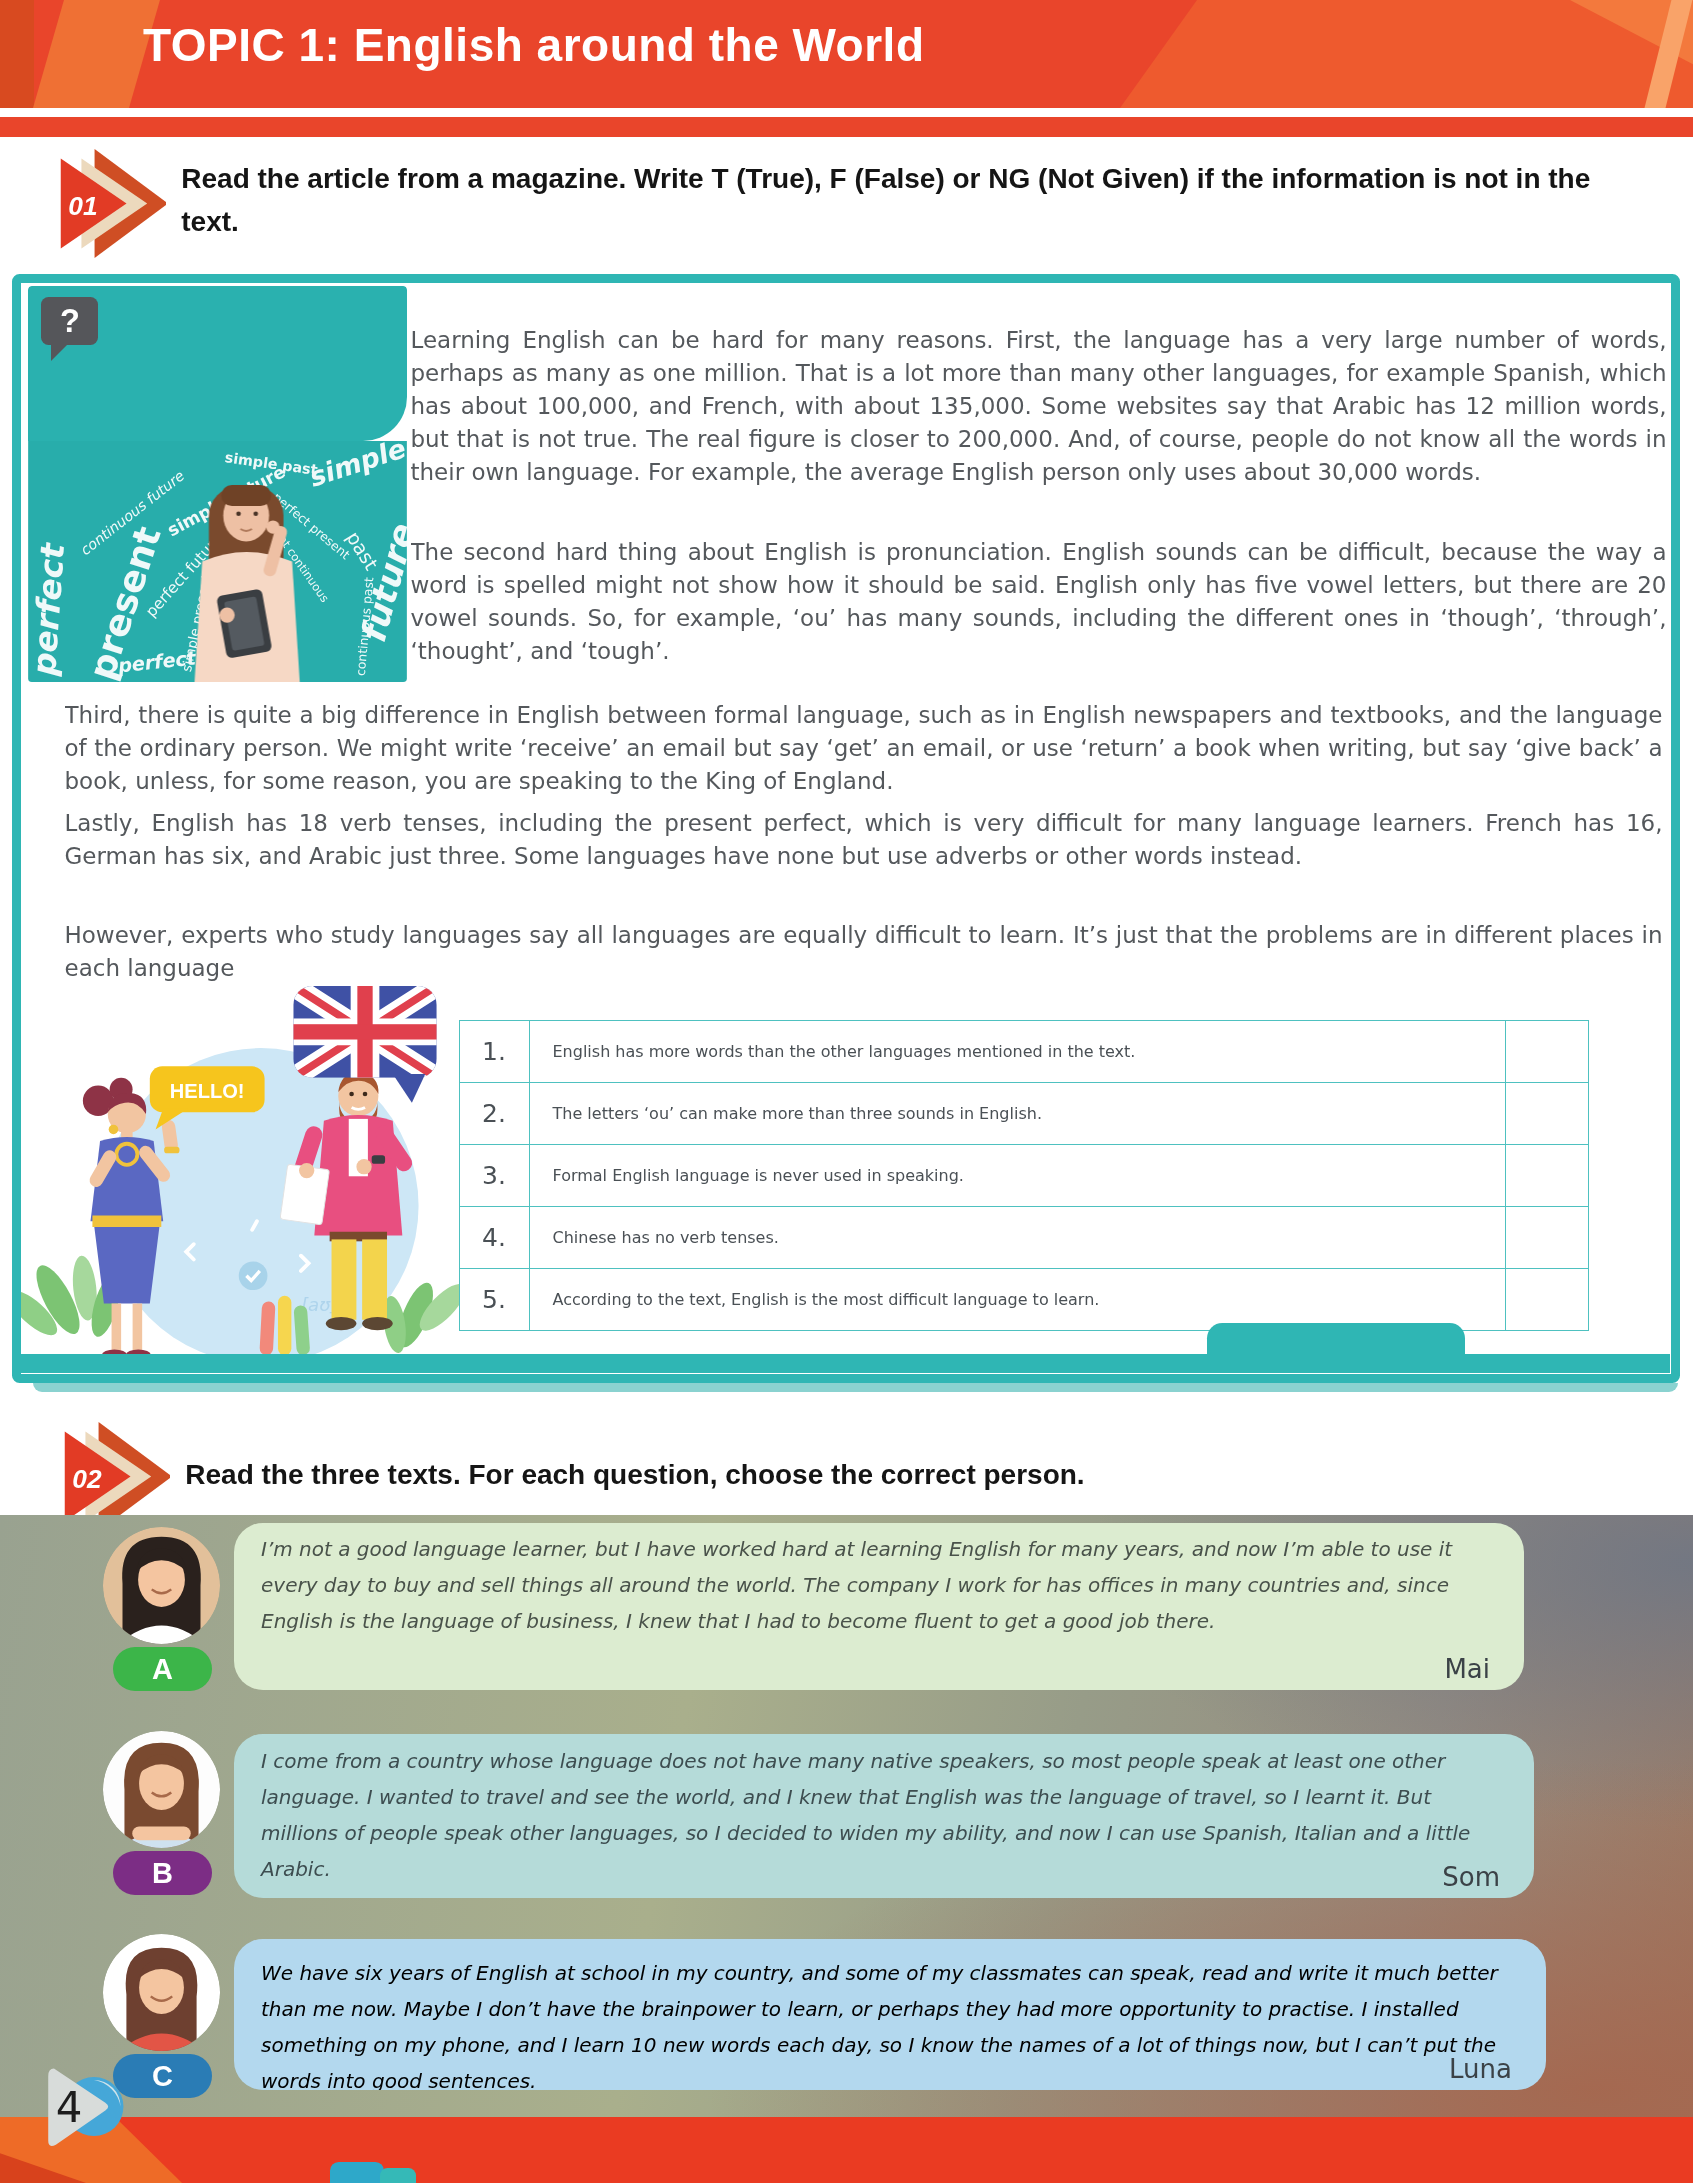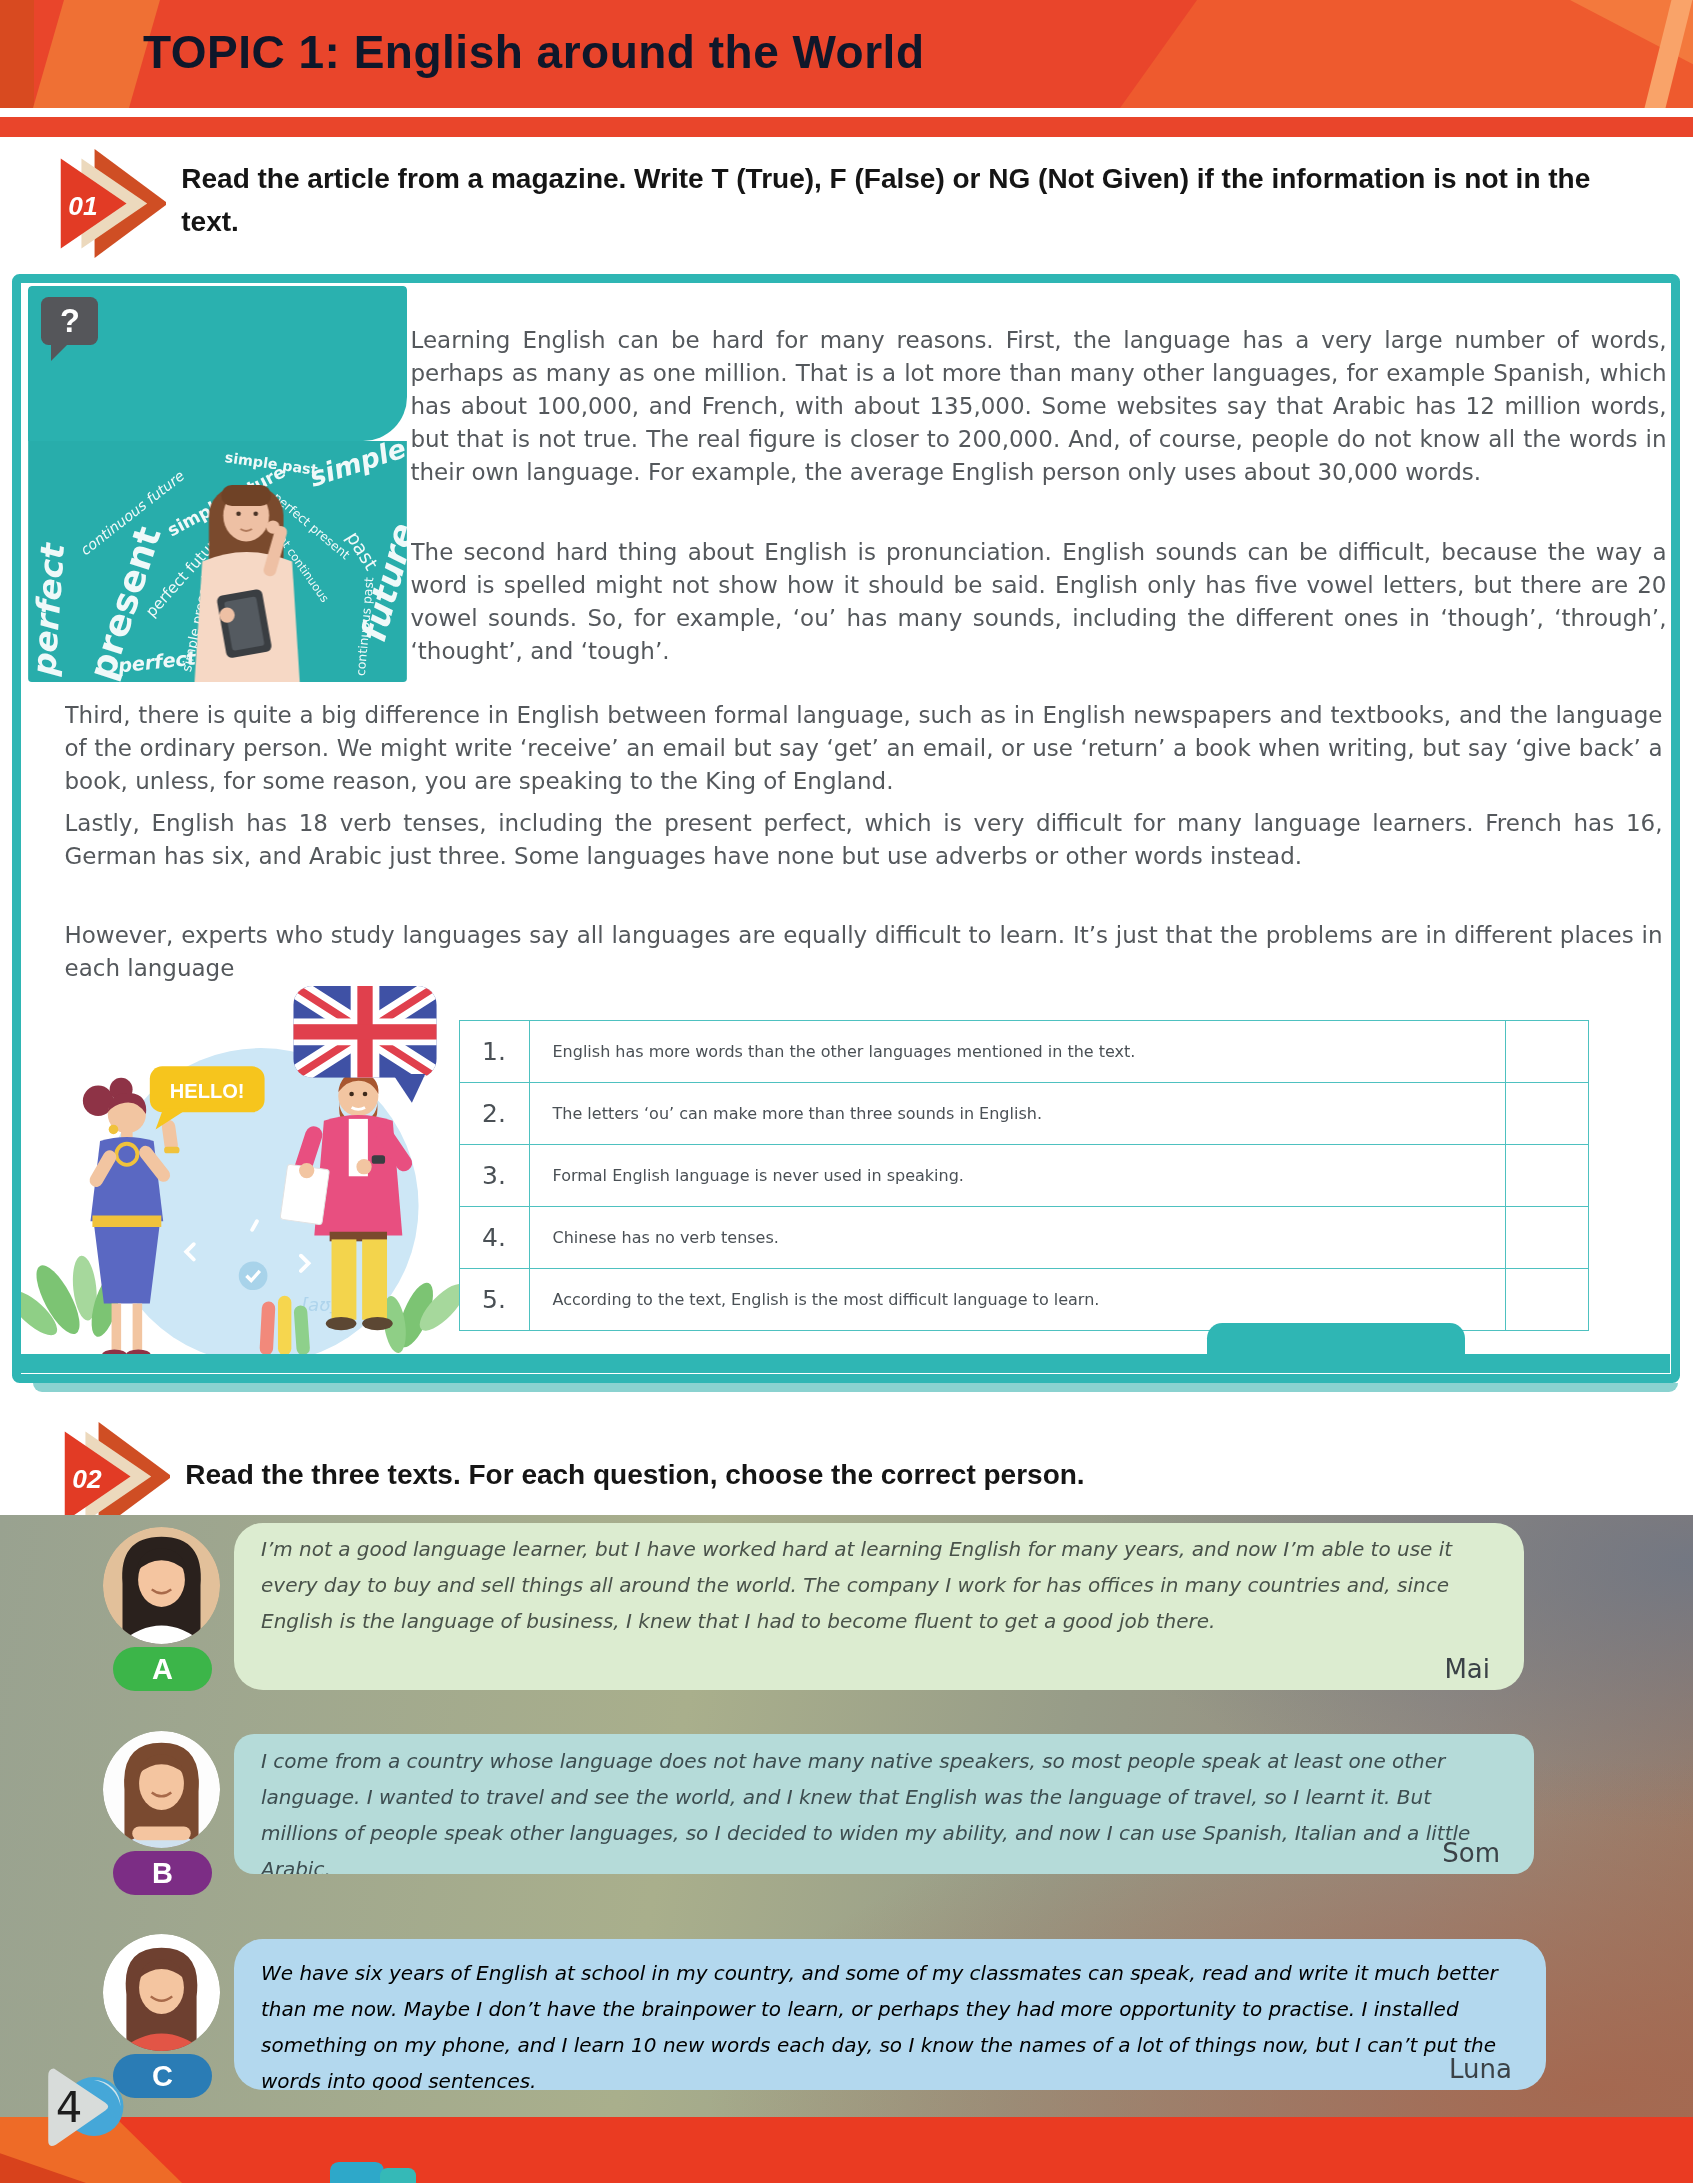--- a/index.html
+++ b/index.html
@@ -9,21 +9,21 @@
   
   .header {position:absolute; left:0; top:0; width:1694px; height:108px; background:#e9452b; overflow:hidden;}
   .hs1 {position:absolute; left:0; top:0; width:34px; height:108px; background:#d84a20;}
   .hs2 {position:absolute; left:32.5px; top:0; width:96px; height:108px; background:#ef7034;
         transform:skewX(-16deg); transform-origin:bottom left;}
   .hs3 {position:absolute; right:0; top:0; width:612px; height:108px; background:#ee5a2e;
         clip-path:polygon(115px 0, 100% 0, 100% 100%, 38px 100%);}
   .hs4 {position:absolute; right:0; top:0; width:287px; height:108px; background:#f3793d;
         clip-path:polygon(163px 0, 100% 0, 100% 60%);}
   .hs5 {position:absolute; right:15.3px; top:0; width:21px; height:108px; background:#f9a369; transform:skewX(-14deg);}
-  .header-title {position:absolute; left:143px; top:25px; font-size:46px; font-weight:bold; color:#0f172a; letter-spacing:0.5px;}
+  .header-title {position:absolute; left:143px; top:18px; font-size:46px; font-weight:bold; color:#ffffff; letter-spacing:0.5px;}
   .header-gap  {position:absolute; left:0; top:108px; width:1694px; height:8.6px; background:#ffffff;}
   .header-band {position:absolute; left:0; top:117px; width:1694px; height:20px; background:#e9452b;}
 
   
   .ex-row {position:absolute; display:flex;}
   .ex1 {left:57px; top:149px;}
   .ex2 {left:61px; top:1422px;}
   .ex-badge {width:109px; height:109px; flex:0 0 auto;}
   .ex-text {margin-left:15.3px; font-weight:bold; font-size:28px; color:#151515; line-height:43px;}
   .ex1 .ex-text {width:1472px; padding-top:7.6px;}
@@ -73,21 +73,21 @@
            linear-gradient(100deg, #99a290 0%, #a9af8c 40%, #979c88 62%, #968c80 82%, #9c7a65 100%);}
   .avatar {position:absolute; left:103px; width:117px; height:117px;}
   .badge {position:absolute; left:113px; width:99px; height:44px; border-radius:23px; color:#fff;
           font-size:29px; font-weight:bold; text-align:center; line-height:44px; z-index:3;}
   .badge-a {background:#3cb549; top:132px;}
   .badge-b {background:#7c2d85; top:336px;}
   .badge-c {background:#2a7cb5; top:539px;}
   .av-a {top:11.5px;} .av-b {top:216px;} .av-c {top:419px;}
   .bubble {position:absolute; border-radius:29px; overflow:hidden;}
   .bub-a {left:234px; top:7.6px;   width:1290px; height:167px; background:#dcecd0;}
-  .bub-b {left:234px; top:219px; width:1300px; height:140px; background:#b5dbd9;border-radius:20px;}
+  .bub-b {left:234px; top:219px; width:1300px; height:164px; background:#b5dbd9;}
   .bub-c {left:234px; top:424px; width:1312px; height:151px; background:#b3d8ee;}
   .btxt {position:absolute; left:27px; top:8.6px; right:31px; font-style:italic;
          font-family:"DejaVu Sans",sans-serif; font-size:20px; line-height:36px;}
   .bub-a .btxt {color:#49524a;} .bub-b .btxt {color:#3d4d50;} .bub-c .btxt {color:#000000; top:16px;}
   .bname {position:absolute; right:34px; bottom:5.7px; font-family:"DejaVu Sans",sans-serif;
           font-size:26px; color:#3b4247; font-style:normal;margin-top:30px;}
 
   
   .footer {position:absolute; left:0; top:2117px; width:1694px; height:66px; background:#ea3b22;}
   .fs1 {position:absolute; left:0; top:0; width:191px; height:66px; background:#ee6b27;

